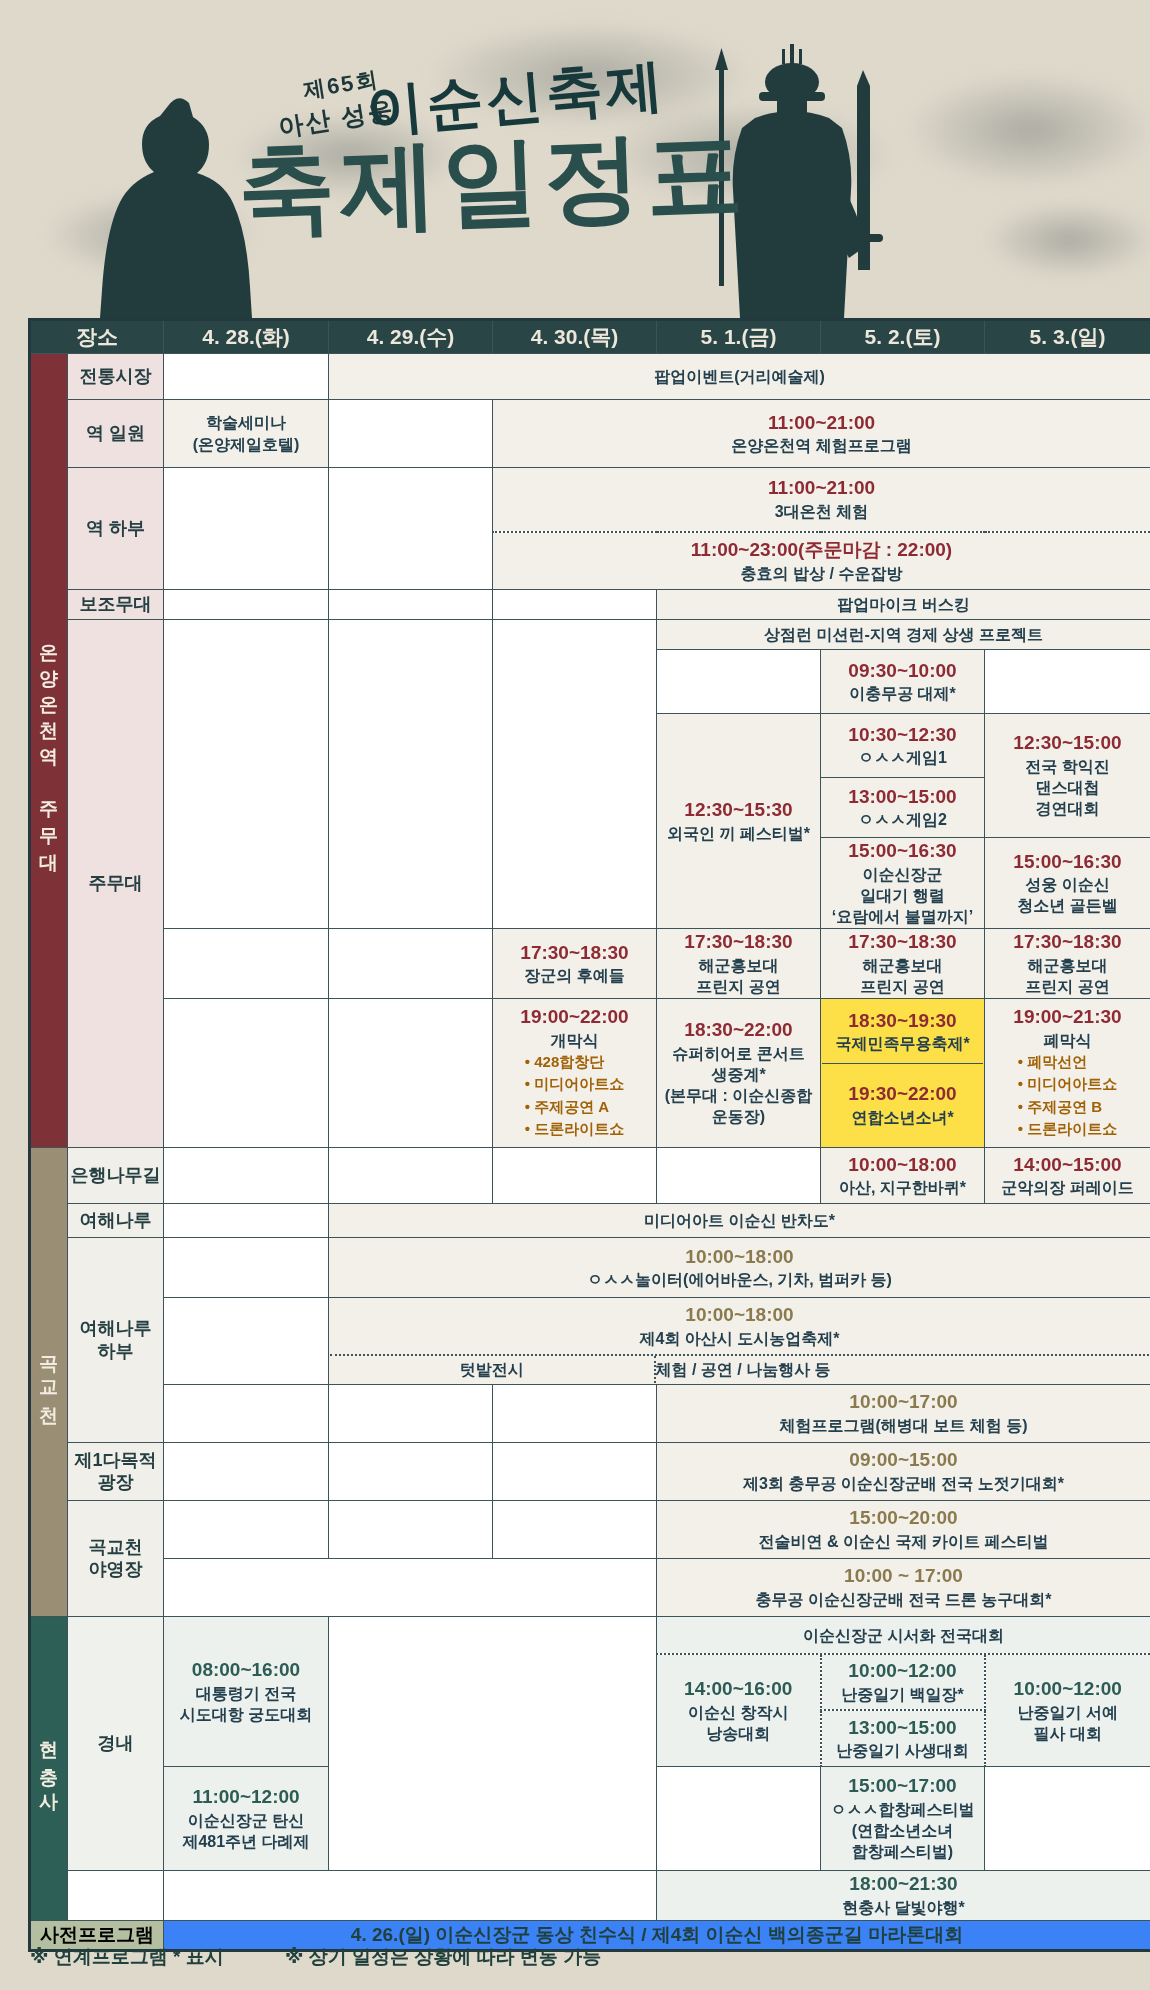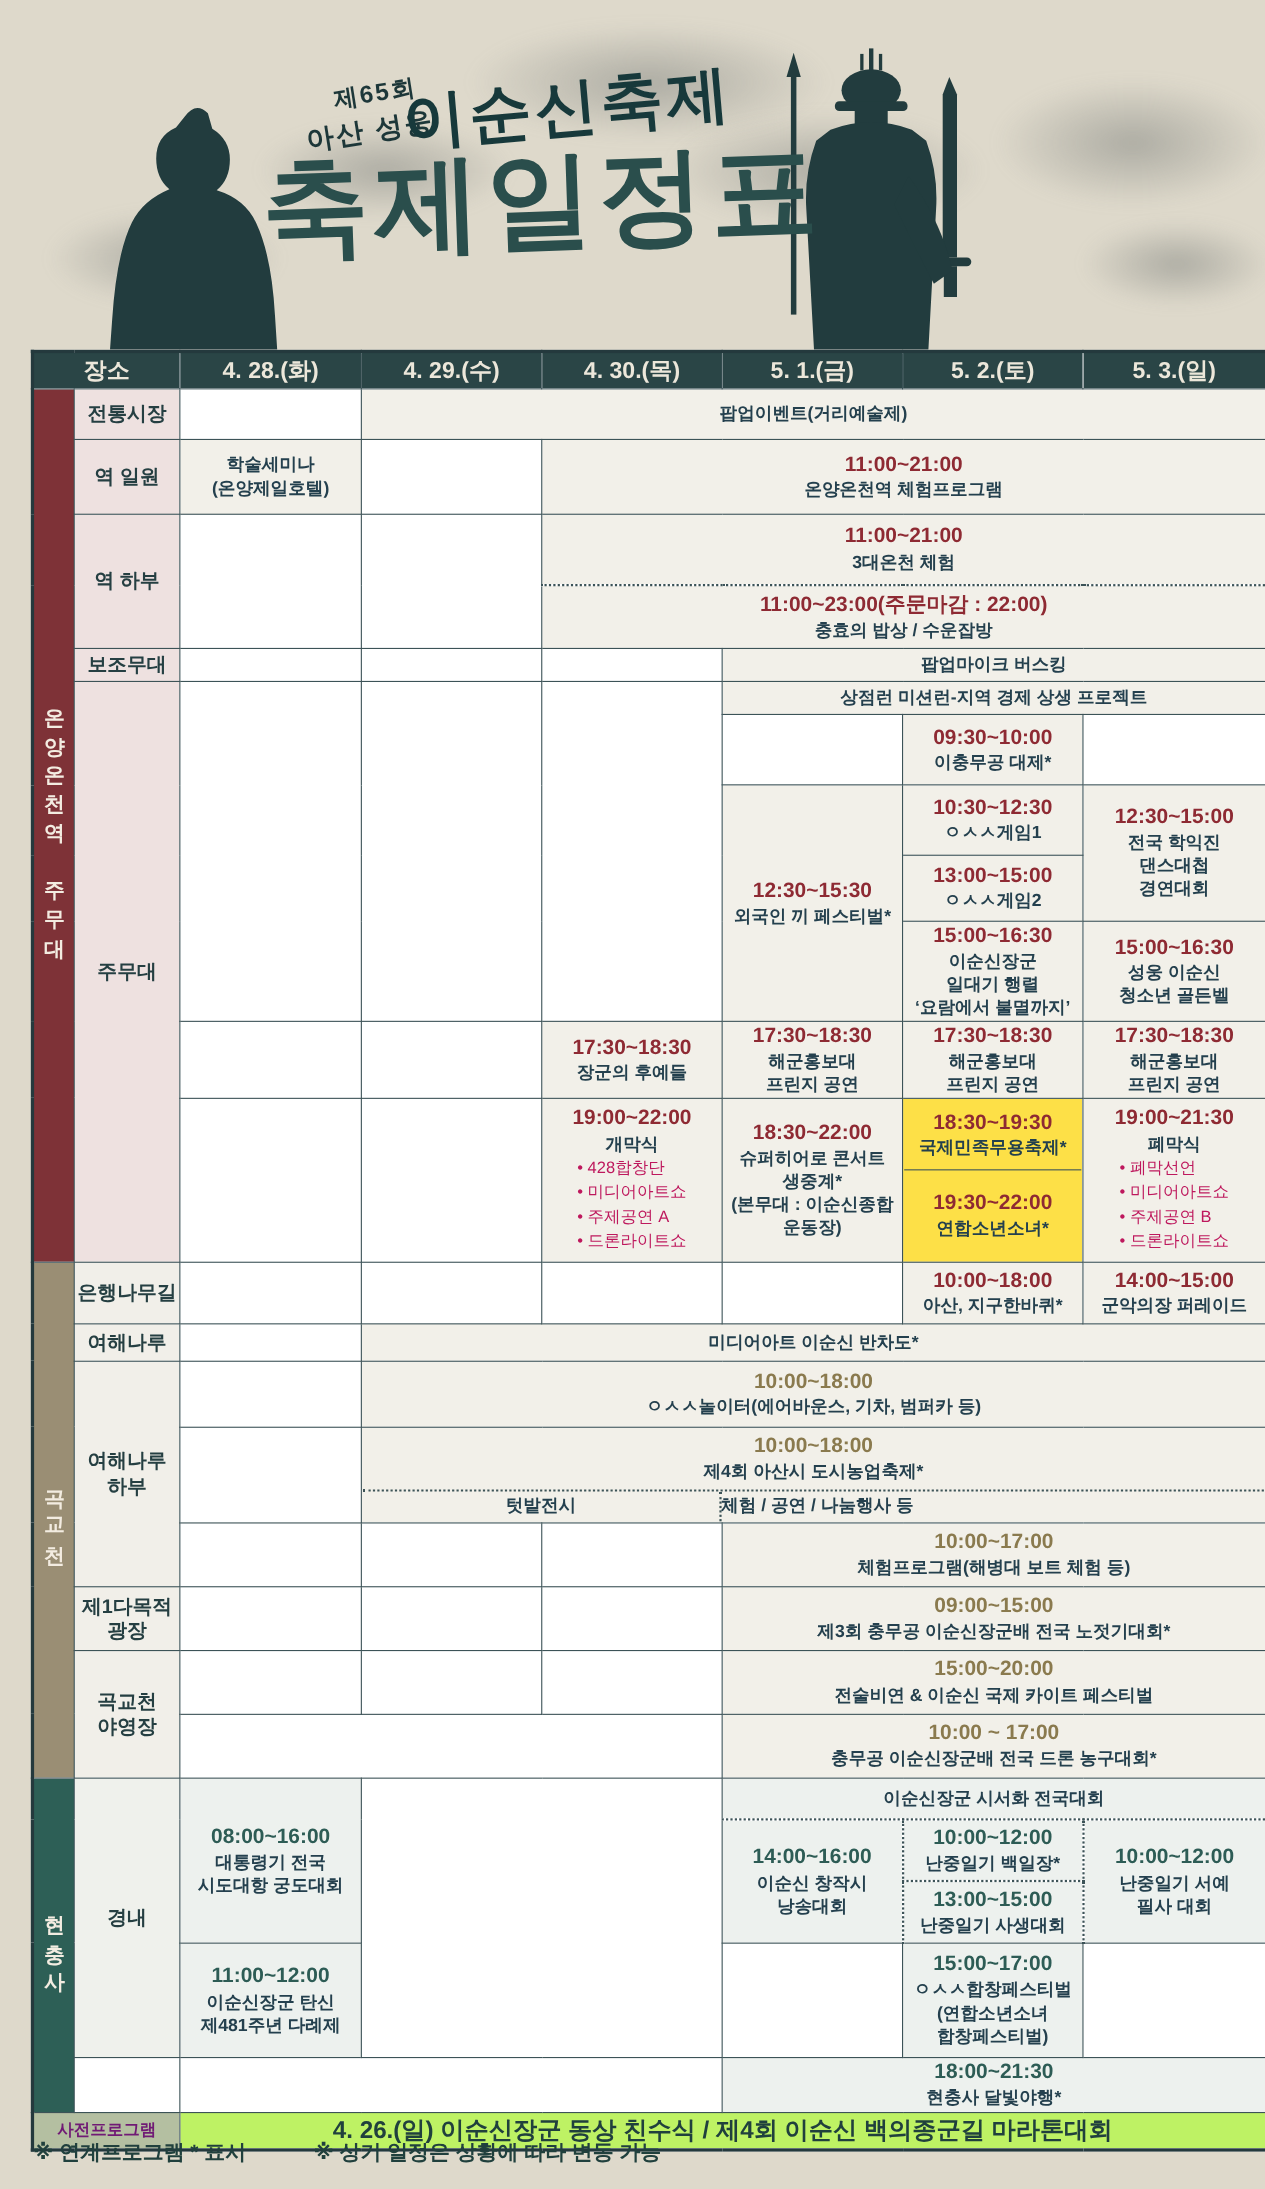--- a/index.html
+++ b/index.html
@@ -23,38 +23,38 @@
   td.band{width:38px;padding:0;}
   .bandA{background:#7e3237;} .bandB{background:#9a8e74;} .bandC{background:#2d5f56;}
   .vt{display:inline-block;writing-mode:vertical-rl;text-orientation:upright;color:#f3ece1;
       font-weight:700;font-size:19px;letter-spacing:7px;line-height:1;}
   td.loc{font-size:18px;font-weight:700;color:#253f42;white-space:pre-line;line-height:1.25;}
   .locA{background:#eee1e0;} .locB{background:#f1efe9;margin-left:12px;} .locC{background:#eff1ec;}
   td.ev{background:#f2f0e9;} td.evC{background:#edf1ee;} td.empty{background:#ffffff;}
   .t{font-size:19px;font-weight:800;line-height:1.3;}
   .tA{color:#8e2a33;} .tB{color:#8a7a4e;} .tC{color:#2d5c55;}
   .n{font-size:16px;font-weight:700;color:#24404e;white-space:pre-line;line-height:1.32;}
-  .list{font-size:15px;font-weight:400;color:#be185d;white-space:pre-line;line-height:1.5;display:inline-block;text-align:left;}
+  .list{font-size:15px;font-weight:700;color:#a16207;white-space:pre-line;line-height:1.5;display:inline-block;text-align:left;}
   .db{border-bottom:2px dotted #3c5357 !important;}
   .dl{border-left:2px dotted #3c5357 !important;}
   .dr{border-right:2px dotted #3c5357 !important;}
   tr.sec td{border-top:3px solid #24393d;}
   
   td.splitcell{padding:0;background:#fde047;}
   .sub{display:flex;flex-direction:column;justify-content:center;height:63px;}
   .sub2{display:flex;flex-direction:column;justify-content:center;height:82px;border-top:1px solid #3c5357;}
   
   td.cx{padding:0;background:#f2f0e9;}
   .cx-top{padding:4px 0 5px 0;border-bottom:2px dotted #3c5357;}
   .cx-bot{display:flex;align-items:stretch;}
   .cx-l{width:39.5%;border-right:2px dotted #3c5357;display:flex;align-items:center;justify-content:center;padding:3px 0;}
   .cx-r{flex:1;display:flex;align-items:center;padding:3px 0;}
   
-  td.prelabel{background:#b4bfa1;color:#701a75;font-size:15px;font-weight:800;border-color:#24393d;}
-  td.precontent{background:#bef264;color:#20403d;font-size:22px;font-weight:800;text-align:left;padding-left:14px;border-color:#24393d;}
+  td.prelabel{background:#b4bfa1;color:#000000;font-size:19px;font-weight:800;border-color:#24393d;}
+  td.precontent{background:#3b82f6;color:#20403d;font-size:19px;font-weight:800;text-align:left;padding-left:14px;border-color:#24393d;}
   
   #footnotes{position:absolute;left:30px;top:1944px;font-size:19px;font-weight:800;color:#20403d;}
   #footnotes span{margin-right:56px;}
 </style>
 </head>
 <body>
 
 <div id="hero">
   <div class="cloud" style="left:420px;top:20px;width:340px;height:110px;"></div>
   <div class="cloud" style="left:230px;top:110px;width:240px;height:90px;"></div>

